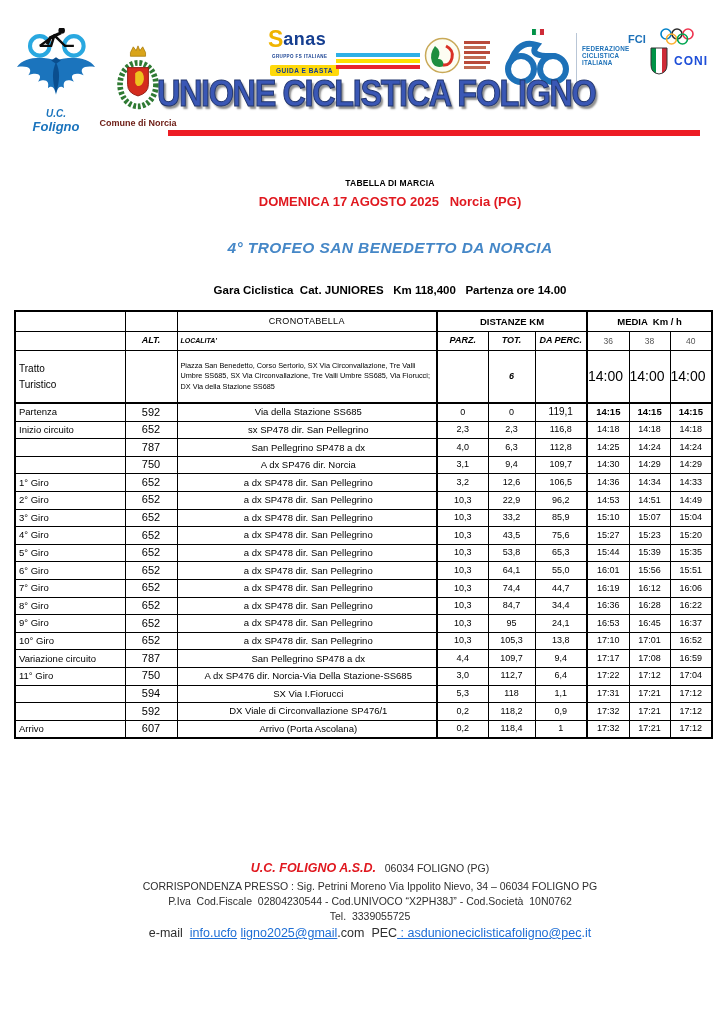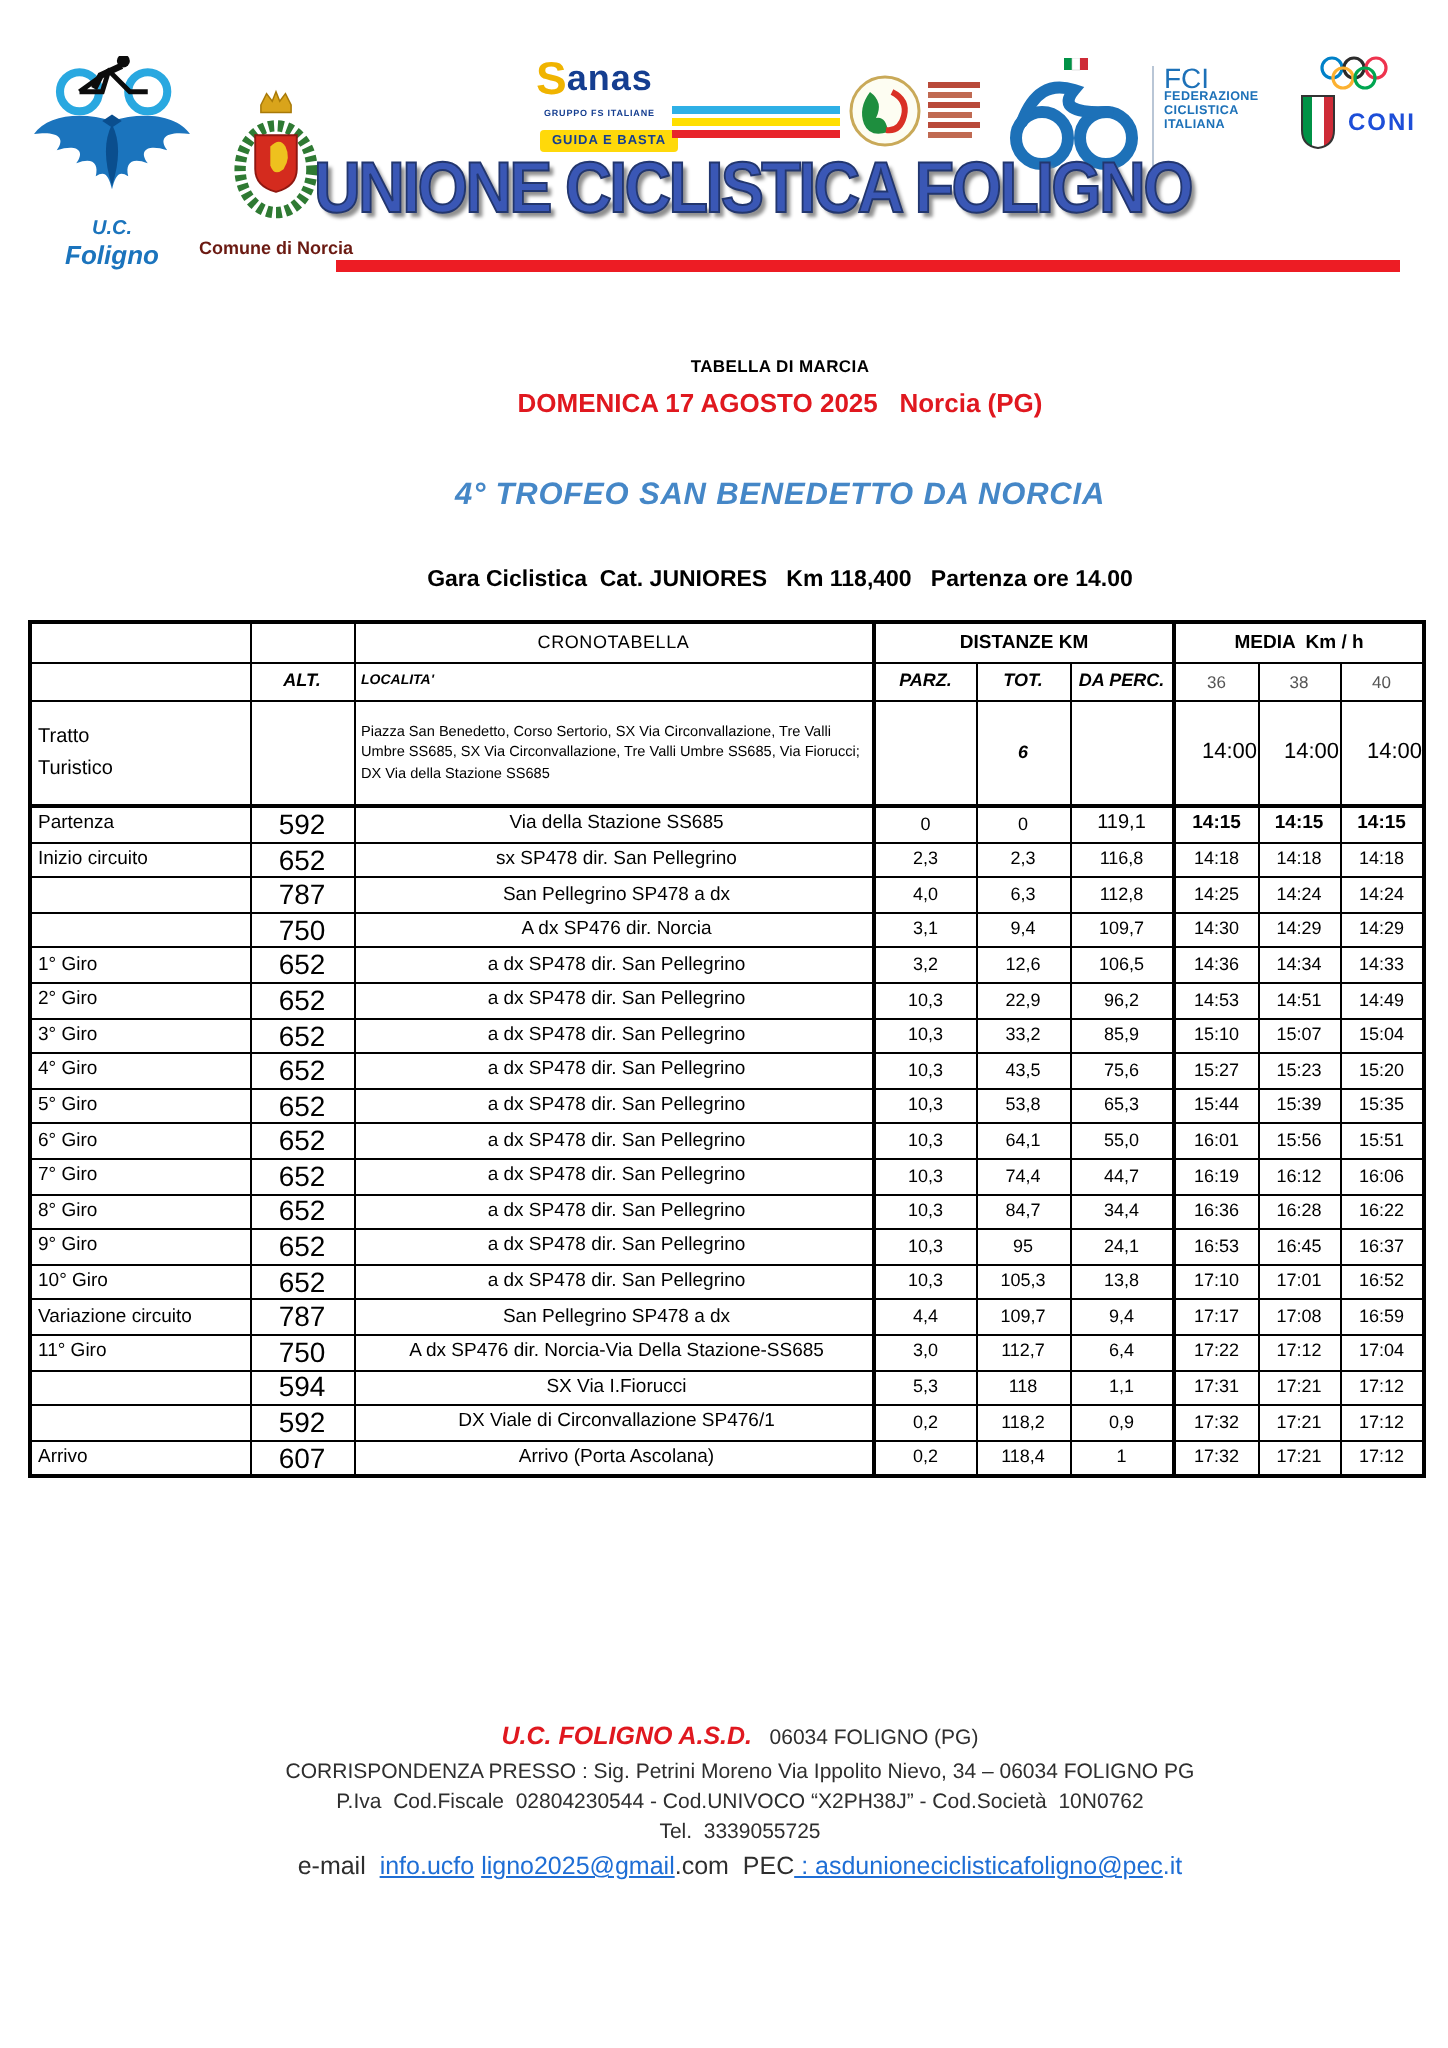--- a/index.html
+++ b/index.html
@@ -21,21 +21,21 @@
               padding:2px 6px;border-radius:2px;margin:3px 0 0 2px;letter-spacing:.5px;}
   .stripes{left:336px;top:53px;width:84px;}
   .stripe{height:4px;margin-bottom:2px;}
   .fed-logo{left:424px;top:37px;}
   .fed-lines{left:464px;top:41px;width:28px;}
   .fed-line{height:2.5px;background:#b94a3a;margin-bottom:2.5px;width:26px;}
   .fed-line:nth-child(2n){width:22px;background:#c06a52;}
   .fci{left:502px;top:29px;}
   .fci-divider{left:576px;top:33px;width:1px;height:52px;background:#b9c6d6;}
   .fci-text{left:582px;top:34px;color:#1d71b8;}
-  .fci-acronym{font-size:14px;font-weight:normal;line-height:11px;}
+  .fci-acronym{font-size:11px;font-weight:bold;line-height:11px;margin-left:46px;}
   .fci-line{font-size:6.3px;font-weight:bold;line-height:7px;letter-spacing:.2px;}
   .coni{left:642px;top:28px;width:80px;}
   .coni-rings{position:absolute;left:16px;top:0;}
   .coni-shield{position:absolute;left:8px;top:19px;}
   .coni-label{position:absolute;left:32px;top:26px;font-size:12px;font-weight:bold;
               color:#1d4ed8;letter-spacing:1px;}
   .main-title{left:157px;top:73px;font-size:36px;font-weight:900;color:#3a57b5;
               -webkit-text-stroke:1px #22366e;letter-spacing:-1.5px;white-space:nowrap;
               transform:scaleX(.9);transform-origin:left center;
               text-shadow:2.5px 2.5px 2px #8f8f8f;}
@@ -58,24 +58,24 @@
   .hr2 td{height:18px;}
   .gh{font-size:9.5px;font-weight:bold;text-align:center;white-space:pre;}
   .gh-cr{font-size:9px;font-weight:400;text-align:center;letter-spacing:.3px;}
   .ch-it{font-size:9px;font-weight:bold;font-style:italic;text-align:center;}
   .ch-loc{font-size:7px;font-weight:bold;font-style:italic;text-align:left;padding-left:3px !important;}
   .ch-media{font-size:8.5px;color:#555;text-align:center;}
   .tratto td{height:49px;}
   .tratto-label{font-size:10px;text-align:left;padding-left:3px !important;white-space:pre-line;line-height:1.6 !important;}
   .tratto-loc{font-size:7.3px;text-align:left;padding:1px 3px !important;line-height:1.45 !important;}
   .t-six{font-size:9px;font-weight:bold;font-style:italic;text-align:center;}
-  .t-time-h{font-size:11px;text-align:right;}
+  .t-time-h{font-size:14px;text-align:left;}
   tr.drow td{height:16.6px;}
   .t-label{font-size:9.5px;text-align:left;padding-left:3px !important;white-space:nowrap;}
-  .t-alt{font-size:14px;text-align:center;}
+  .t-alt{font-size:11px;text-align:center;}
   .t-loc{font-size:9.5px;text-align:center;padding-left:3px !important;white-space:nowrap;}
   .t-num,.t-time{font-size:9px;text-align:center;}
   .bold-t{font-weight:bold;font-size:9.5px;}
   .big-num{font-size:10px;}
 
   
   .footer-line{left:30px;width:680px;text-align:center;color:#2e2e2e;white-space:pre;}
   .f1{top:861px;font-size:10.5px;}
   .f-name{color:#e0181f;font-weight:bold;font-style:italic;font-size:12.5px;}
   .f2{top:880px;font-size:10.5px;}

